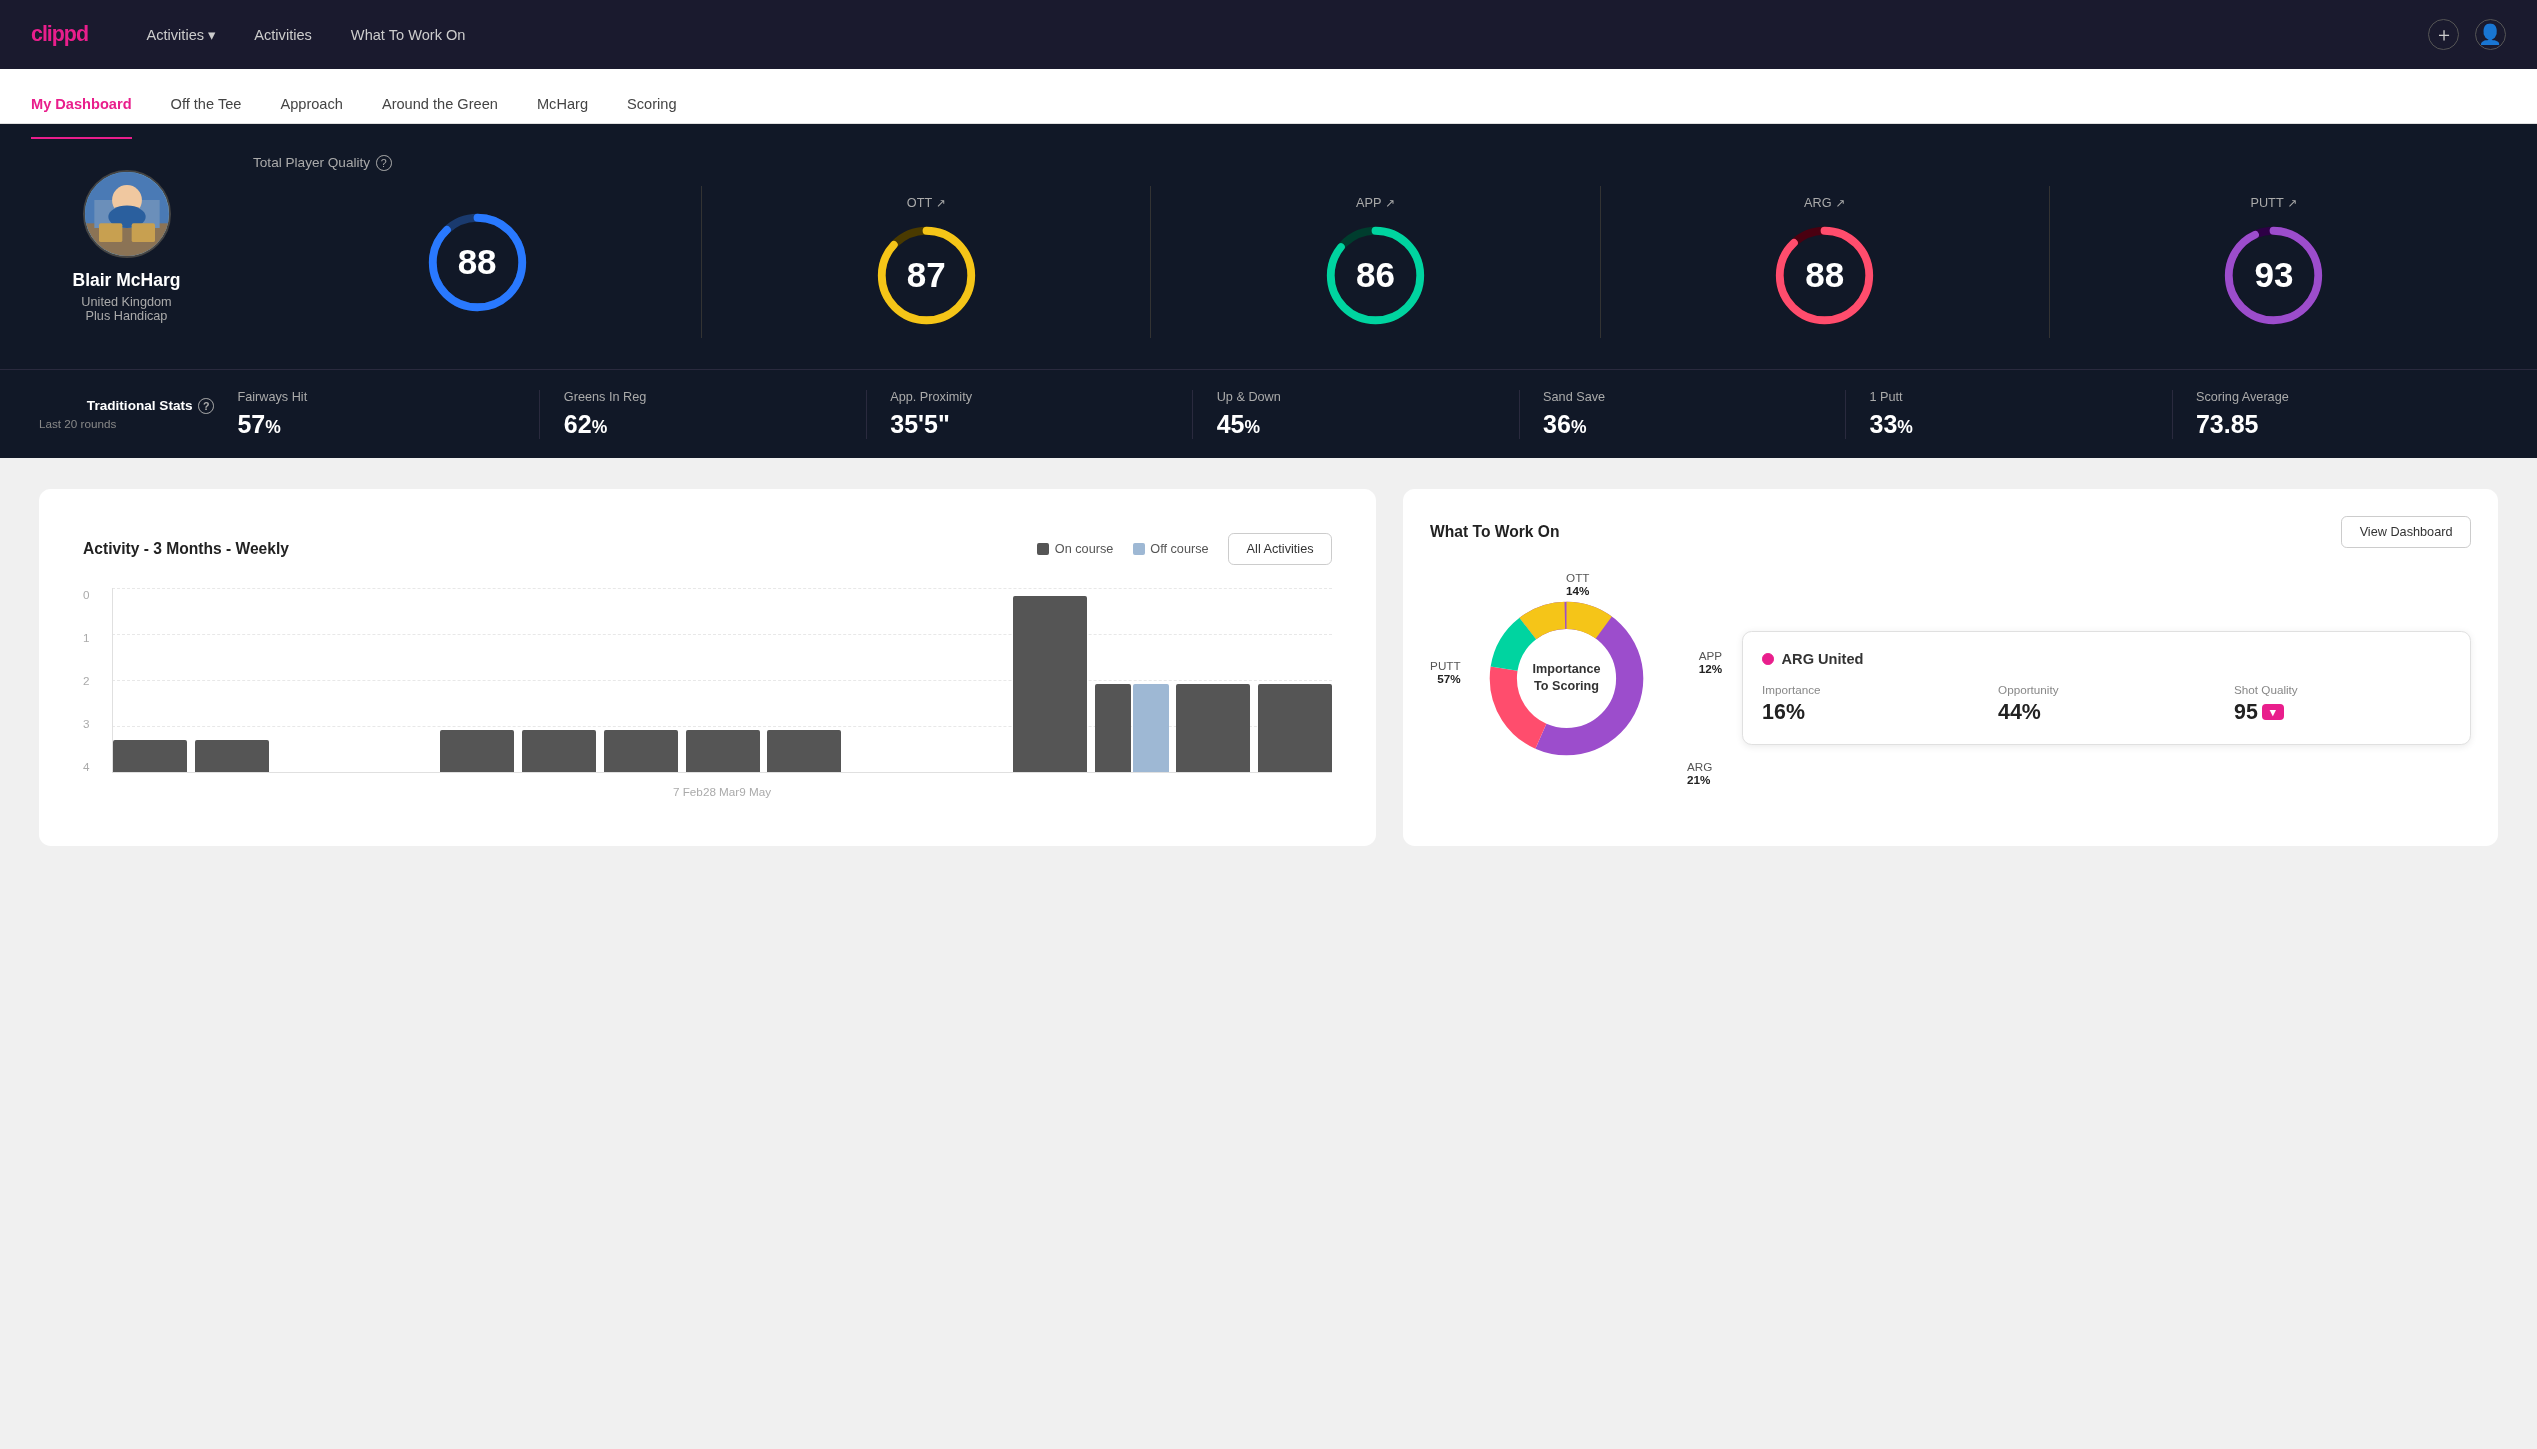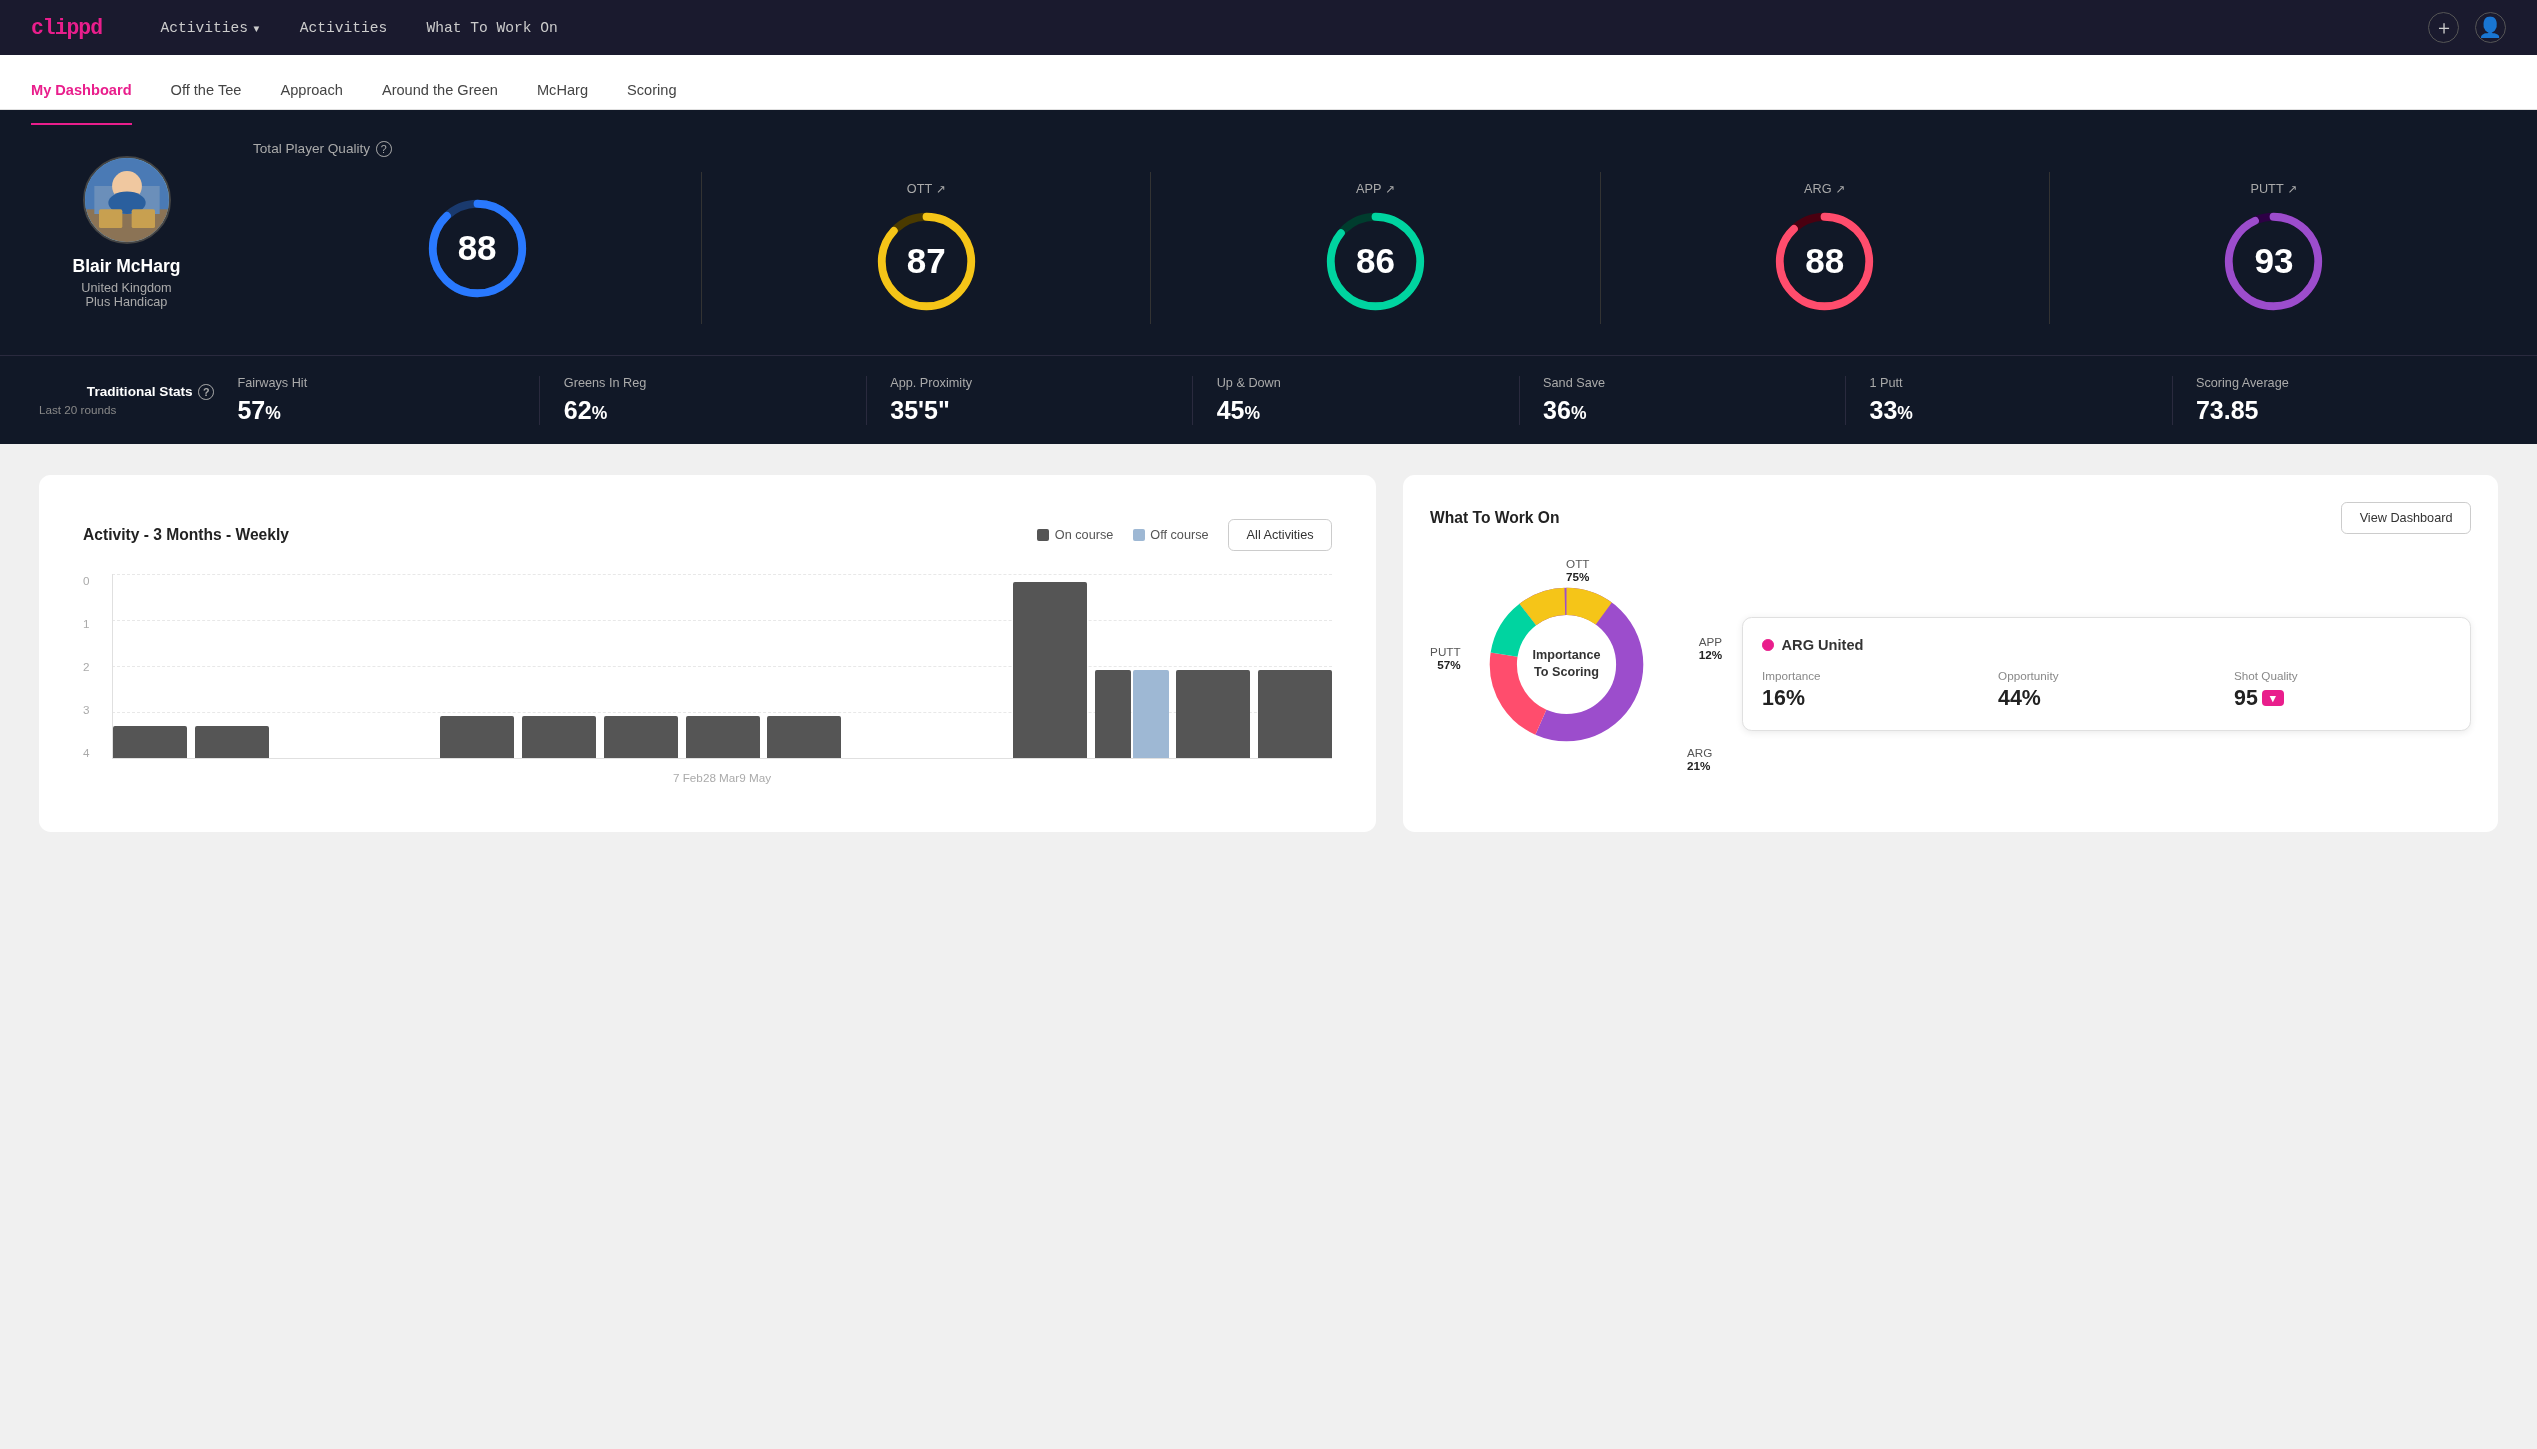--- a/index.html
+++ b/index.html
@@ -4,23 +4,22 @@
   <style>
     * { box-sizing: border-box; margin: 0; padding: 0; }
     body { font-family: -apple-system, BlinkMacSystemFont, 'Segoe UI', sans-serif; background: #f0f0f0; color: #fff; }
 
     
     .top-nav {
       background: #1a1a2e;
       display: flex;
       align-items: center;
       padding: 0 31px;
-      height: 55px;
+      height: 69px;
       gap: 39px;
-      font-family: Liberation Mono, monospace;
     }
     .logo {
       font-size: 21.4px;
       font-weight: 800;
       color: #e91e8c;
       letter-spacing: -1px;
       margin-right: 19.5px;
     }
     .nav-item {
       color: #ccc;
@@ -632,21 +631,21 @@
       <button class="all-activities-btn">View Dashboard</button>
     </div>
 
     <div class="donut-section">
       <div style="position:relative; display:flex; align-items:center; justify-content:center;">
 
         <div style="position:relative; width:292px; height:234px;">
 
           <div style="position:absolute; top:0; left:136px; text-align:center; font-size:11.7px; color:#555;">
             <div>OTT</div>
-            <div style="font-weight:700; color:#222;">75%</div>
+            <div style="font-weight:700; color:#222;">14%</div>
           </div>
 
           <div style="position:absolute; top:78px; right:0; text-align:left; font-size:11.7px; color:#555;">
             <div>APP</div>
             <div style="font-weight:700; color:#222;">12%</div>
           </div>
 
           <div style="position:absolute; bottom:19.5px; right:9.7px; text-align:left; font-size:11.7px; color:#555;">
             <div>ARG</div>
             <div style="font-weight:700; color:#222;">21%</div>

